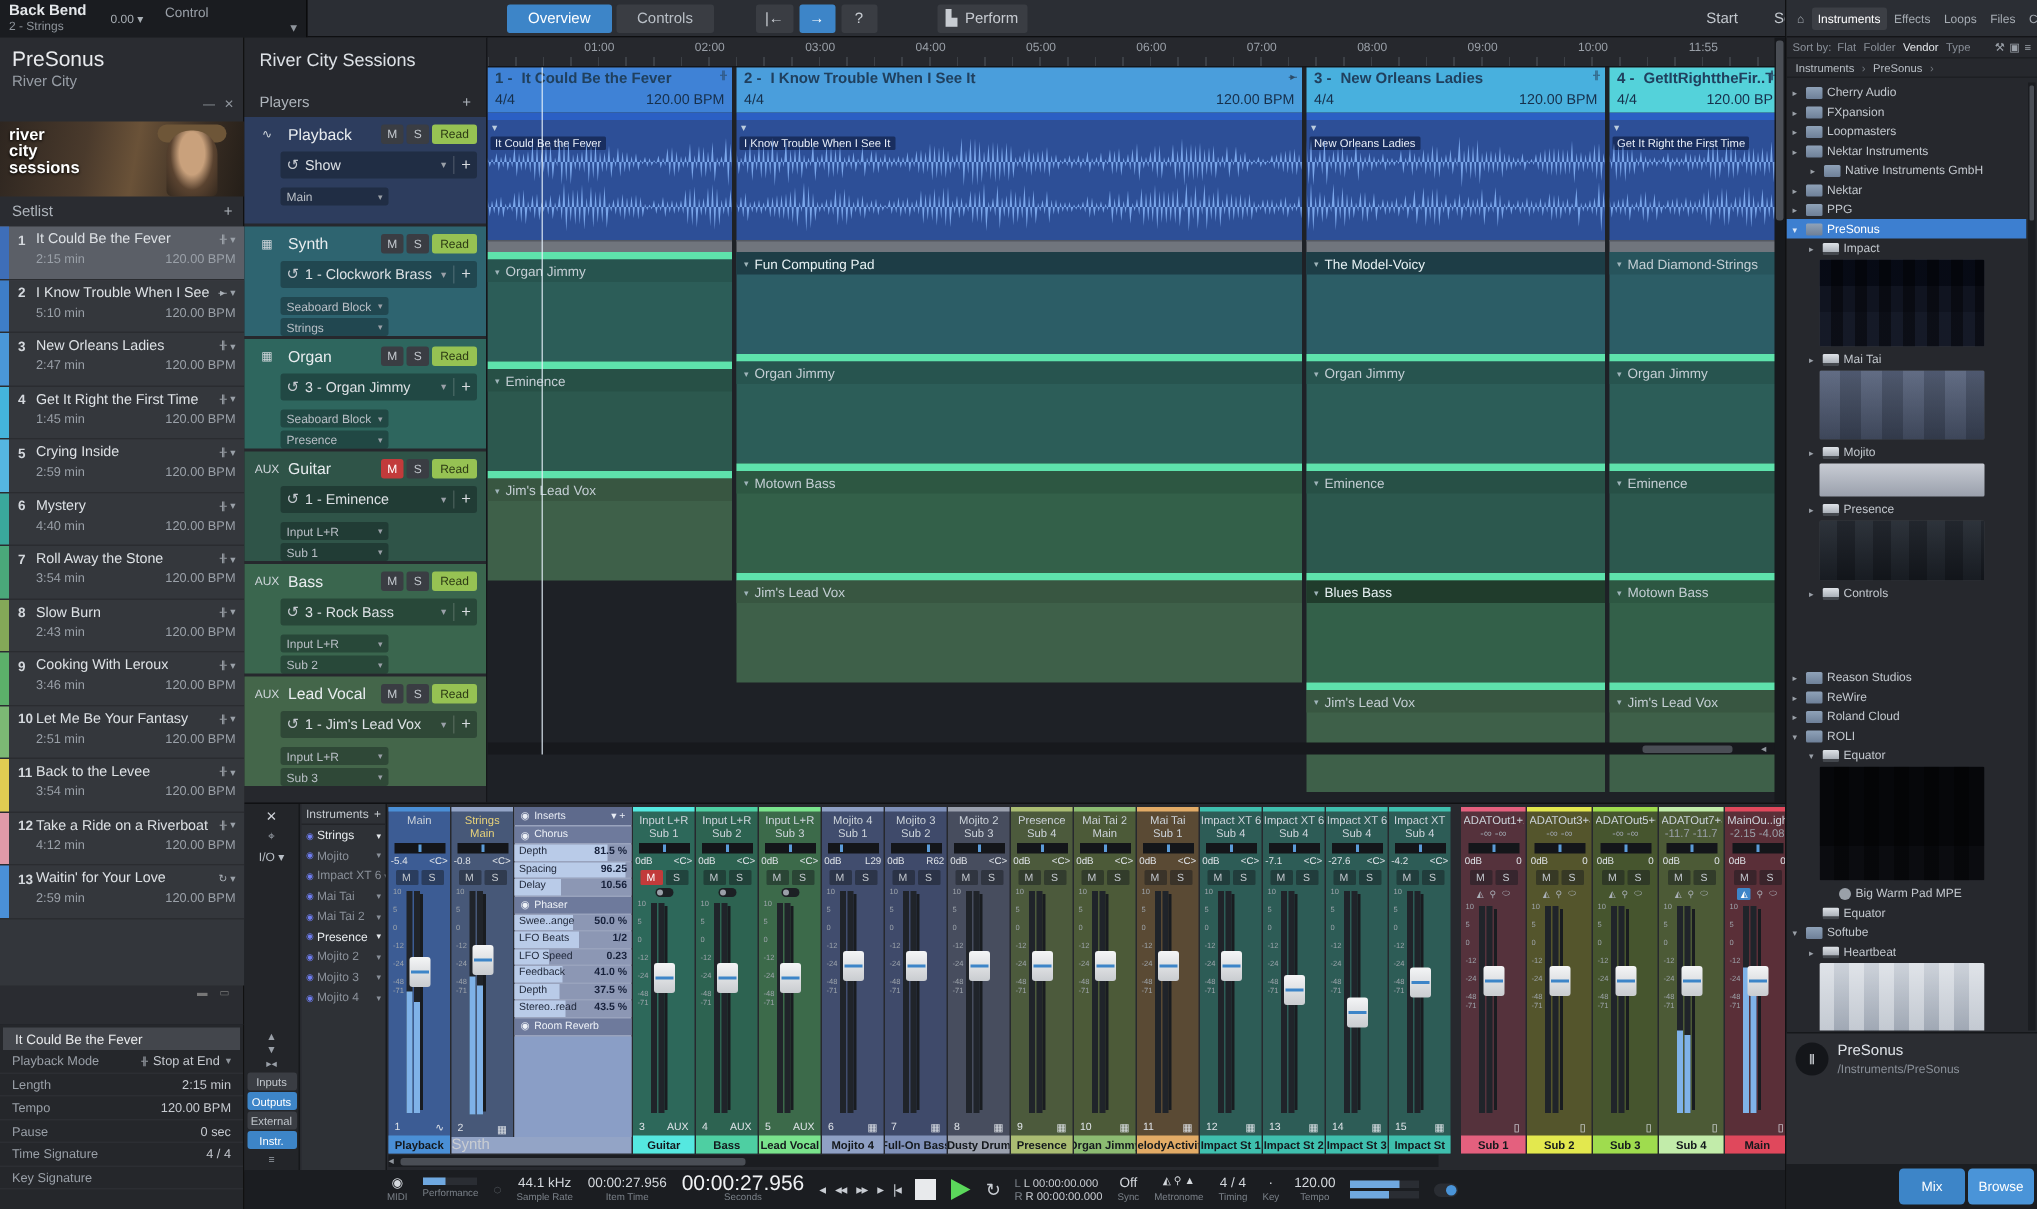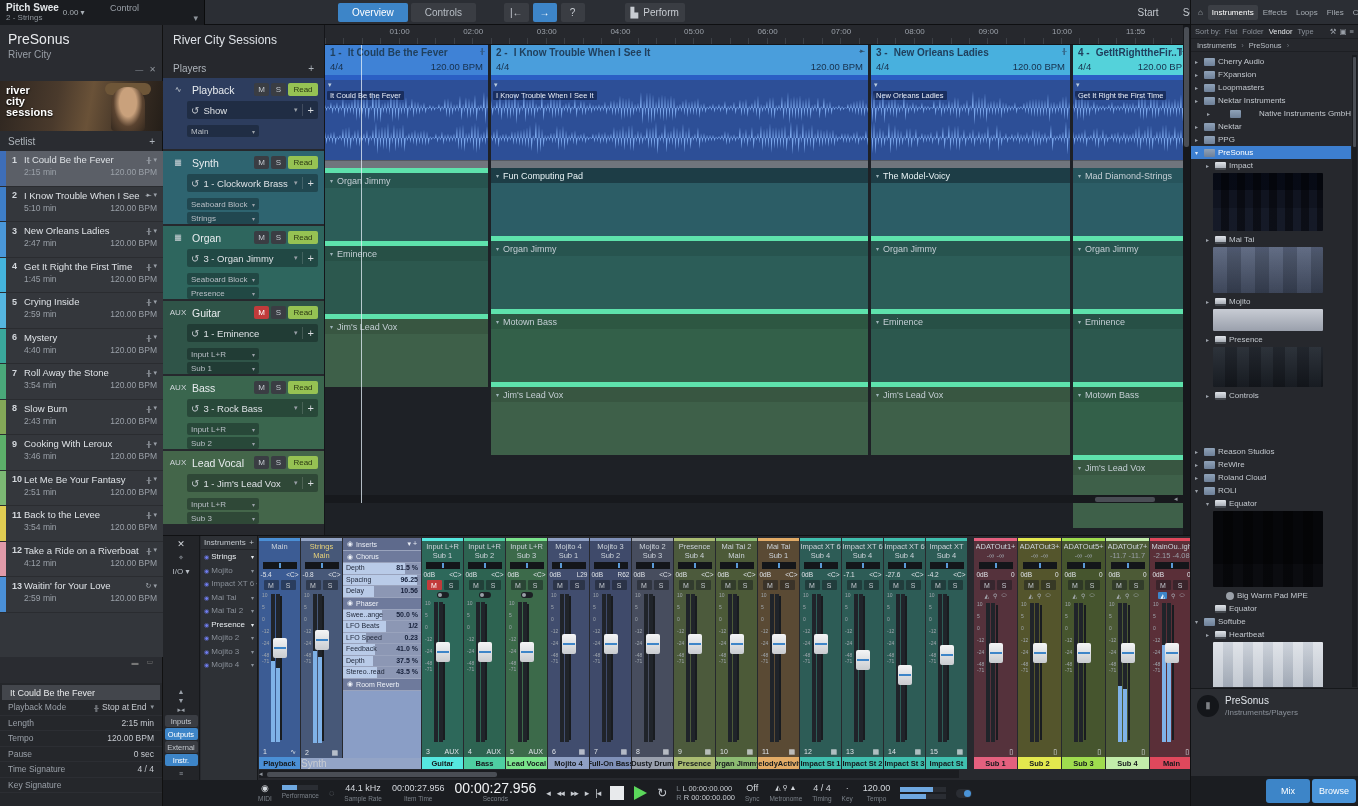--- a/index.html
+++ b/index.html
@@ -5,21 +5,21 @@
   * { box-sizing: border-box; margin:0; padding:0; }
   html,body { width:1358px; height:806px; overflow:hidden; }
   body { font-family:"Liberation Sans", sans-serif; background:#16181c; color:#c8ccd2; font-size:10px; }
   #app { position:relative; width:1358px; height:806px; background:#1d1f24; }
 
   
   #topbar { position:absolute; left:0; top:0; width:1358px; height:25px; background:#2b2e34; border-bottom:1px solid #0e0f11; display:flex; align-items:center; }
   #macro { width:205px; height:25px; background:#1a1c20; display:flex; align-items:center; padding:0 6px; position:relative; border-right:1px solid #0a0b0c; }
   #macro .mtitle { color:#e4e7ea; font-weight:bold; font-size:10px; line-height:11px; }
   #macro .msub { color:#8f959c; font-size:8px; line-height:9px; }
-  #macro .mval { color:#aab0b6; font-size:8px; margin-left:4px; }
+  #macro .mval { color:#aab0b6; font-size:8px; margin-left:16px; }
   #macro .mctl { position:absolute; left:110px; top:3px; color:#9aa0a8; font-size:9px; }
   #macro .mcaret { position:absolute; right:6px; bottom:2px; color:#8f959c; font-size:9px; }
   .tab { height:19px; padding:0 14px; display:flex; align-items:center; border-radius:2px; margin-left:3px; color:#b9bfc6; font-size:10px; background:#3a3d43; cursor:default; }
   .tab.active { background:#3d85c8; color:#fff; }
   .tbtn { height:19px; min-width:24px; padding:0 6px; margin-left:4px; background:#3a3d43; border-radius:2px; display:flex; align-items:center; justify-content:center; color:#c8ccd2; font-size:10px; }
   .tbtn.blue { background:#3d85c8; color:#fff; }
   #topright { margin-left:auto; display:flex; align-items:center; padding-right:10px; gap:4px; }
   #topright .titem { color:#c3c8ce; font-size:10px; padding:0 10px; display:flex; align-items:center; gap:6px; }
   #topright .caret { color:#8f959c; font-size:8px; }
 
@@ -213,21 +213,21 @@
   #perfbar i { position:absolute; left:0; top:0; bottom:0; width:40%; background:#6fa8e0; }
 </style>
 </head>
 <body>
 
 <div id="app">
 
   <div id="topbar">
     <div id="macro">
       <div>
-        <div class="mtitle">Pitch Swee</div>
+        <div class="mtitle">Back Bend</div>
         <div class="msub">2 - Strings</div>
       </div>
       <div class="mval"><span>0.00</span> ▾</div>
       <div class="mctl">Control</div>
       <div class="mcaret">▾</div>
     </div>
     <div style="width:130px"></div>
     <div id="view-tabs" style="display: flex;">
         <div class="tab active">Overview</div>
         <div class="tab">Controls</div>
@@ -800,20 +800,27 @@
             <div class="cellhead" style="background: rgb(39, 84, 79);">
               <span class="ccaret">▾</span>
               <span>Organ Jimmy</span>
             </div>
           </div>
           <div class="trow" style="height: 73px; background: rgb(44, 88, 78);">
             <div class="sep" style="background: rgb(94, 226, 172);"></div>
             <div class="cellhead" style="background: rgb(39, 80, 70);">
               <span class="ccaret">▾</span>
               <span>Eminence</span>
+            </div>
+          </div>
+          <div class="trow" style="height: 73px; background: rgb(51, 96, 73);">
+            <div class="sep" style="background: rgb(94, 226, 172);"></div>
+            <div class="cellhead" style="background: rgb(32, 60, 44); color: rgb(232, 242, 244);">
+              <span class="ccaret">▾</span>
+              <span>Blues Bass</span>
             </div>
           </div>
           <div class="trow" style="height: 73px; background: rgb(62, 96, 73);">
             <div class="sep" style="background: rgb(94, 226, 172);"></div>
             <div class="cellhead" style="background: rgb(56, 86, 65);">
               <span class="ccaret">▾</span>
               <span>Jim's Lead Vox</span>
             </div>
           </div>
         </div>
@@ -1787,21 +1794,21 @@
         <div class="trow2" style="padding-left: 4px;">
           <span class="arr">▸</span>
           <span class="ticon folder"></span>
           <span>Loopmasters</span>
         </div>
         <div class="trow2" style="padding-left: 4px;">
           <span class="arr">▸</span>
           <span class="ticon folder"></span>
           <span>Nektar Instruments</span>
         </div>
-        <div class="trow2" style="padding-left: 16px; justify-content: space-between;">
+        <div class="trow2" style="padding-left: 16px;">
           <span class="arr">▸</span>
           <span class="ticon folder"></span>
           <span>Native Instruments GmbH</span>
         </div>
         <div class="trow2" style="padding-left: 4px;">
           <span class="arr">▸</span>
           <span class="ticon folder"></span>
           <span>Nektar</span>
         </div>
         <div class="trow2" style="padding-left: 4px;">
@@ -1892,21 +1899,21 @@
         </div>
         <div class="thumb2" style="height: 62px; background: repeating-linear-gradient(90deg, rgb(185, 189, 195) 0px, rgb(185, 189, 195) 10px, rgb(143, 148, 156) 10px, rgb(143, 148, 156) 20px), linear-gradient(rgb(198, 202, 208), rgb(127, 132, 140)); background-blend-mode: overlay;"></div>
       </div>
     <div id="brscroll">
         <div class="thumb"></div>
       </div>
     <div id="brinfo">
       <div class="logo">⦀</div>
       <div>
         <div class="n1">PreSonus</div>
-        <div class="n2">/Instruments/Players</div>
+        <div class="n2">/Instruments/PreSonus</div>
       </div>
     </div>
     <div id="brbtns">
         <div class="bigbtn">Mix</div>
         <div class="bigbtn bright">Browse</div>
       </div>
   </div>
 
   <div id="transport">
     <div class="titem2">

